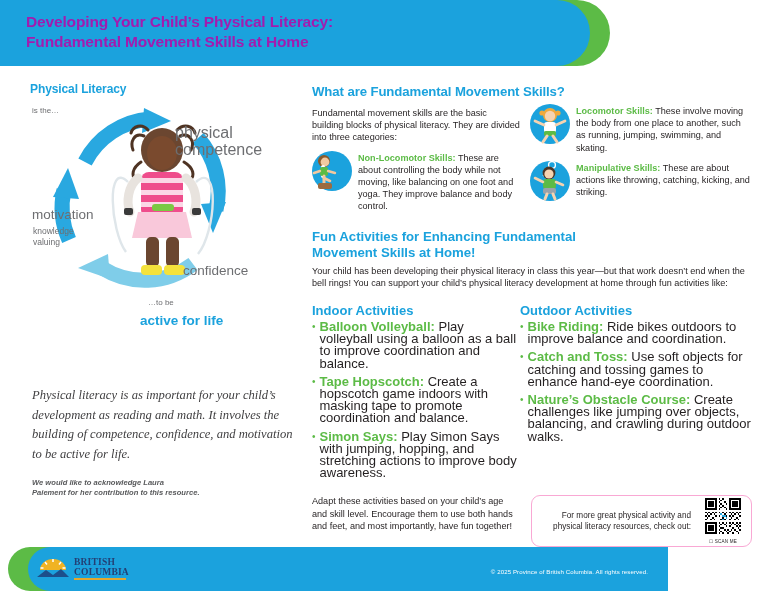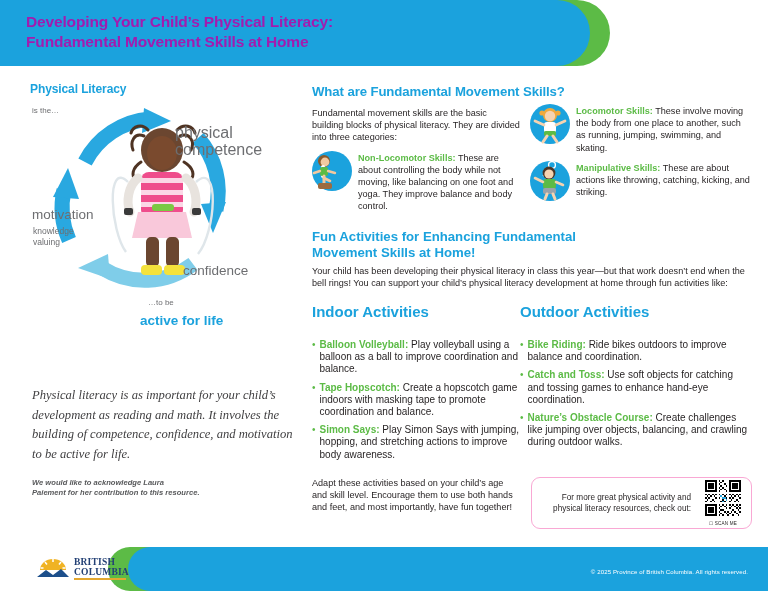--- a/index.html
+++ b/index.html
@@ -77,38 +77,38 @@
   }
   .skill-txt { font-size:9.1px; line-height:12.2px; color:#231f20; padding-top:1px; }
   .skill-name { color:#5cbb46; font-weight:bold; }
 
   .fun-title { color:#1ba2dd; font-weight:bold; font-size:13.2px; line-height:16px; margin-top:16px;}
   .fun-intro { font-size:9.1px; line-height:12.2px; color:#231f20; margin-top:4px; }
 
   .act-wrap { display:flex; margin-top:14px; }
   .act-col-in { width:208px; }
   .act-col-out { width:232px; }
-  .act-head { color:#1ba2dd; font-weight:bold; font-size:15px; margin-bottom:19px; }
+  .act-head { color:#1ba2dd; font-weight:bold; font-size:13px; margin-bottom:3px; }
   .act-li { display:flex; gap:4px; margin-bottom:6px; }
   .act-bullet { color:#5cbb46; font-size:10px; line-height:12px; flex:0 0 auto; }
-  .act-body { font-size:10px; line-height:12.2px; color:#231f20; }
+  .act-body { font-size:13px; line-height:12.2px; color:#231f20; }
   .act-name { color:#5cbb46; font-weight:bold; }
 
   .bottom-row { display:flex; margin-top:10px; }
   .adapt { width:208px; font-size:9.1px; line-height:12.2px; color:#231f20; }
   .qr-box {
     width:224px; margin-left:14px; border:1px solid #f9a8d4; border-radius:9px;
     height:52px; display:flex; align-items:center; padding:6px 8px; gap:12px;
   }
   .qr-text { font-size:8.2px; line-height:11px; color:#231f20; text-align:right; flex:1; }
   .qr-img { width:40px; flex:0 0 auto; text-align:center; }
   .scan-me { font-size:4.6px; color:#231f20; margin-top:1px; letter-spacing:0.2px; }
 
   
-  .footer { position:absolute; left:0; bottom:0; width:768px; height:48px; }
+  .footer { position:absolute; left:0; bottom:0; width:668px; height:48px; }
   .footer-green {
     position:absolute; right:0; bottom:0; width:660px; height:44px;
     background:#5cbb46;
     border-top-left-radius: 44px 44px;
     border-bottom-left-radius: 44px 44px;
   }
   .footer-blue {
     position:absolute; right:0; bottom:0; width:640px; height:44px;
     background:#1ba2dd;
     border-top-left-radius: 44px 44px;

